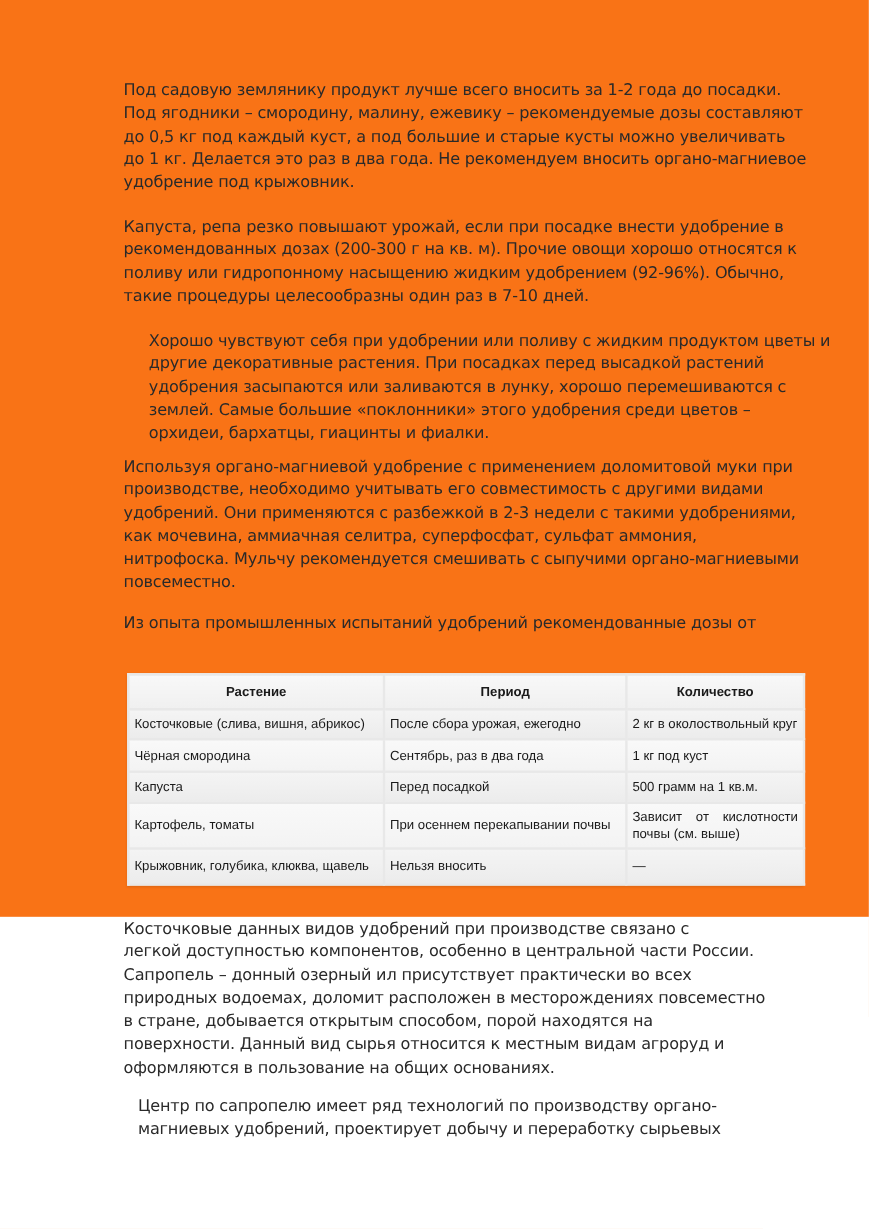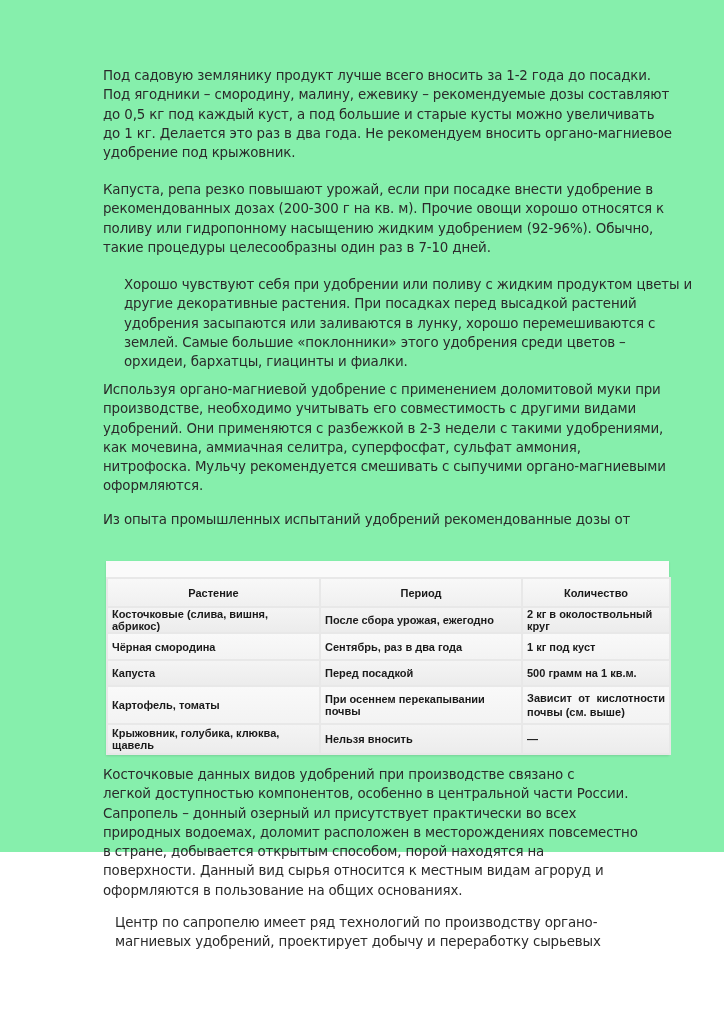--- a/index.html
+++ b/index.html
@@ -1,34 +1,34 @@
 <!DOCTYPE html>
 <html><head>
 <meta charset="utf-8">
 <style>
   html, body { margin: 0; padding: 0; background: #ffffff; }
   body { width: 724px; height: 1024px; position: relative; overflow: hidden; }
-  .page { position: absolute; left: 0; top: 0; width: 724px; height: 852px; background: #86efac; }
+  .page { position: absolute; left: 0; top: 0; width: 724px; height: 764px; background: #f97316; }
   .para {
     position: absolute; left: 103px; width: 570px;
     font-family: "DejaVu Sans", sans-serif; font-size: 13.4px; line-height: 19.3px;
     color: #2a2a2a; margin: 0; letter-spacing: -0.15px;
   }
   .para .ln { display: block; white-space: nowrap; }
   .tbl-wrap {
     position: absolute; left: 106px; top: 561px; width: 563px;
     background: #fafafa;
     box-shadow: 0 1px 2px rgba(0,0,0,0.12);
   }
   table.doses {
     border-collapse: collapse; width: 563px; table-layout: fixed;
-    font-family: "Liberation Sans", sans-serif; font-size: 11px; color: #1a1a1a; margin-top: 16px;
+    font-family: "Liberation Sans", sans-serif; font-size: 11px; color: #1a1a1a;
   }
   table.doses th, table.doses td {
-    border: 2px solid #e8e8e8; padding: 0 4px; vertical-align: middle; text-align: left; font-weight: bold;
+    border: 2px solid #e8e8e8; padding: 0 4px; vertical-align: middle; text-align: left;
   }
   table.doses th { font-weight: bold; text-align: center; height: 27px; background: linear-gradient(#f8f8f8, #f0f0f0); }
   table.doses td { background: linear-gradient(#f4f4f4, #ececec); }
   table.doses tr.r1 td { height: 23px; }
   table.doses tr.r2 td { height: 25px; background: linear-gradient(#f9f9f9, #f3f3f3); }
   table.doses tr.r3 td { height: 24px; }
   table.doses tr.r4 td { height: 36px; background: linear-gradient(#f9f9f9, #f3f3f3); }
   table.doses tr.r5 td { height: 28px; }
   table.doses td.justify { text-align: justify; text-align-last: left; line-height: 14px; }
   col.c1 { width: 213px; } col.c2 { width: 202px; } col.c3 { width: 148px; }
@@ -60,21 +60,21 @@
     <span class="ln">землей. Самые большие «поклонники» этого удобрения среди цветов –</span>
     <span class="ln">орхидеи, бархатцы, гиацинты и фиалки.</span>
   </div>
 
   <div class="para" style="top:380px;">
     <span class="ln">Используя органо-магниевой удобрение с применением доломитовой муки при</span>
     <span class="ln">производстве, необходимо учитывать его совместимость с другими видами</span>
     <span class="ln">удобрений. Они применяются с разбежкой в 2-3 недели с такими удобрениями,</span>
     <span class="ln">как мочевина, аммиачная селитра, суперфосфат, сульфат аммония,</span>
     <span class="ln">нитрофоска. Мульчу рекомендуется смешивать с сыпучими органо-магниевыми</span>
-    <span class="ln">оформляются.</span>
+    <span class="ln">повсеместно.</span>
   </div>
 
   <div class="para" style="top:510px;">
     <span class="ln">Из опыта промышленных испытаний удобрений рекомендованные дозы от</span>
   </div>
 
   <div class="tbl-wrap">
     <table class="doses">
       <colgroup>
           <col class="c1">

